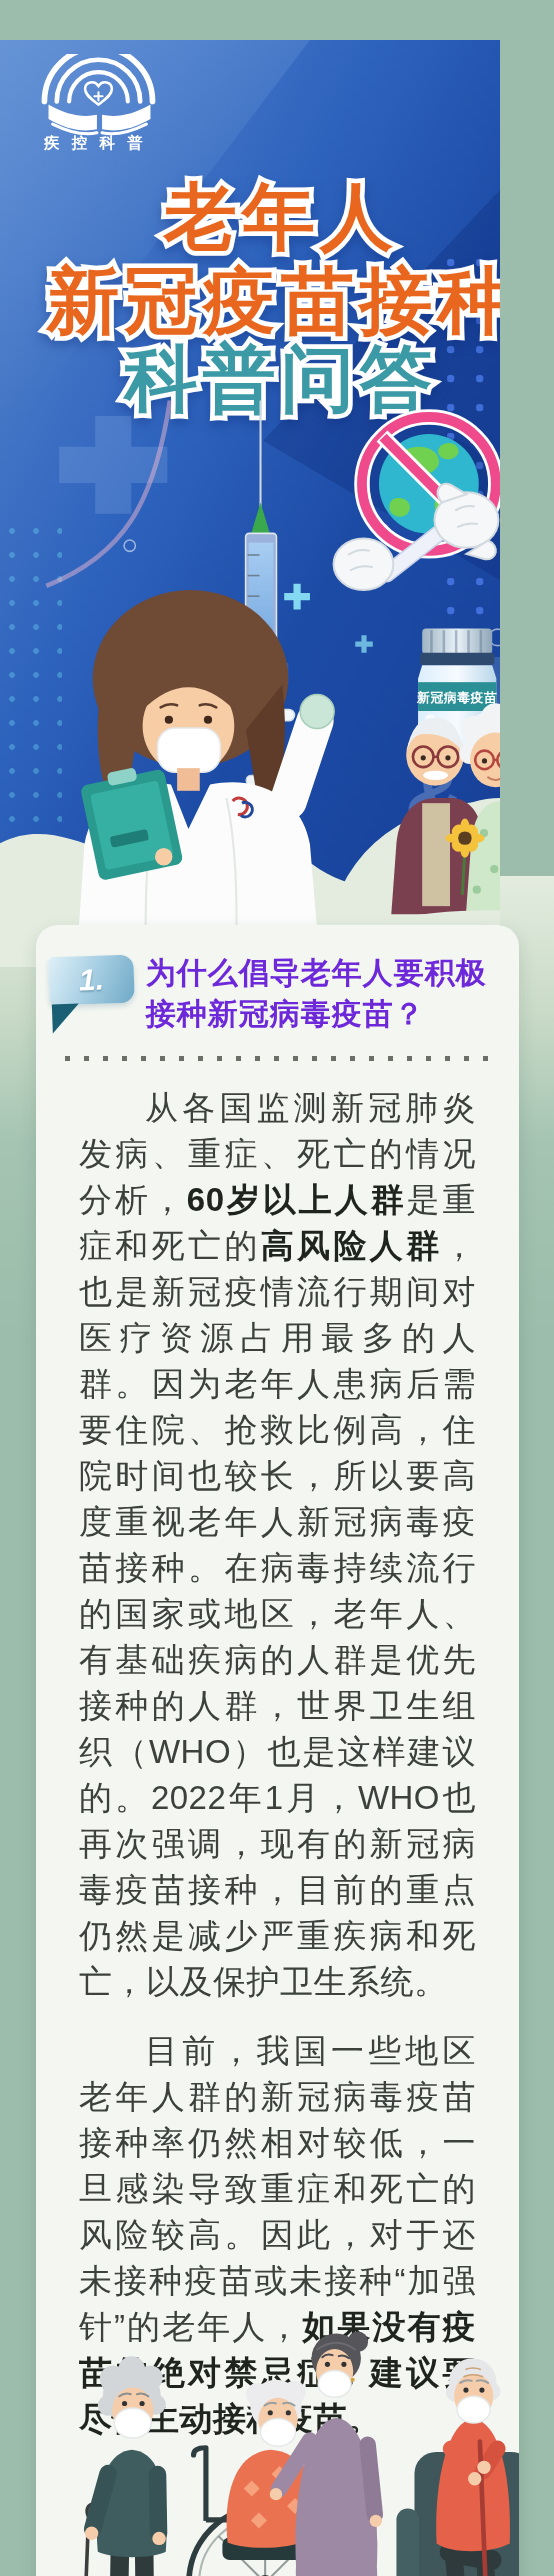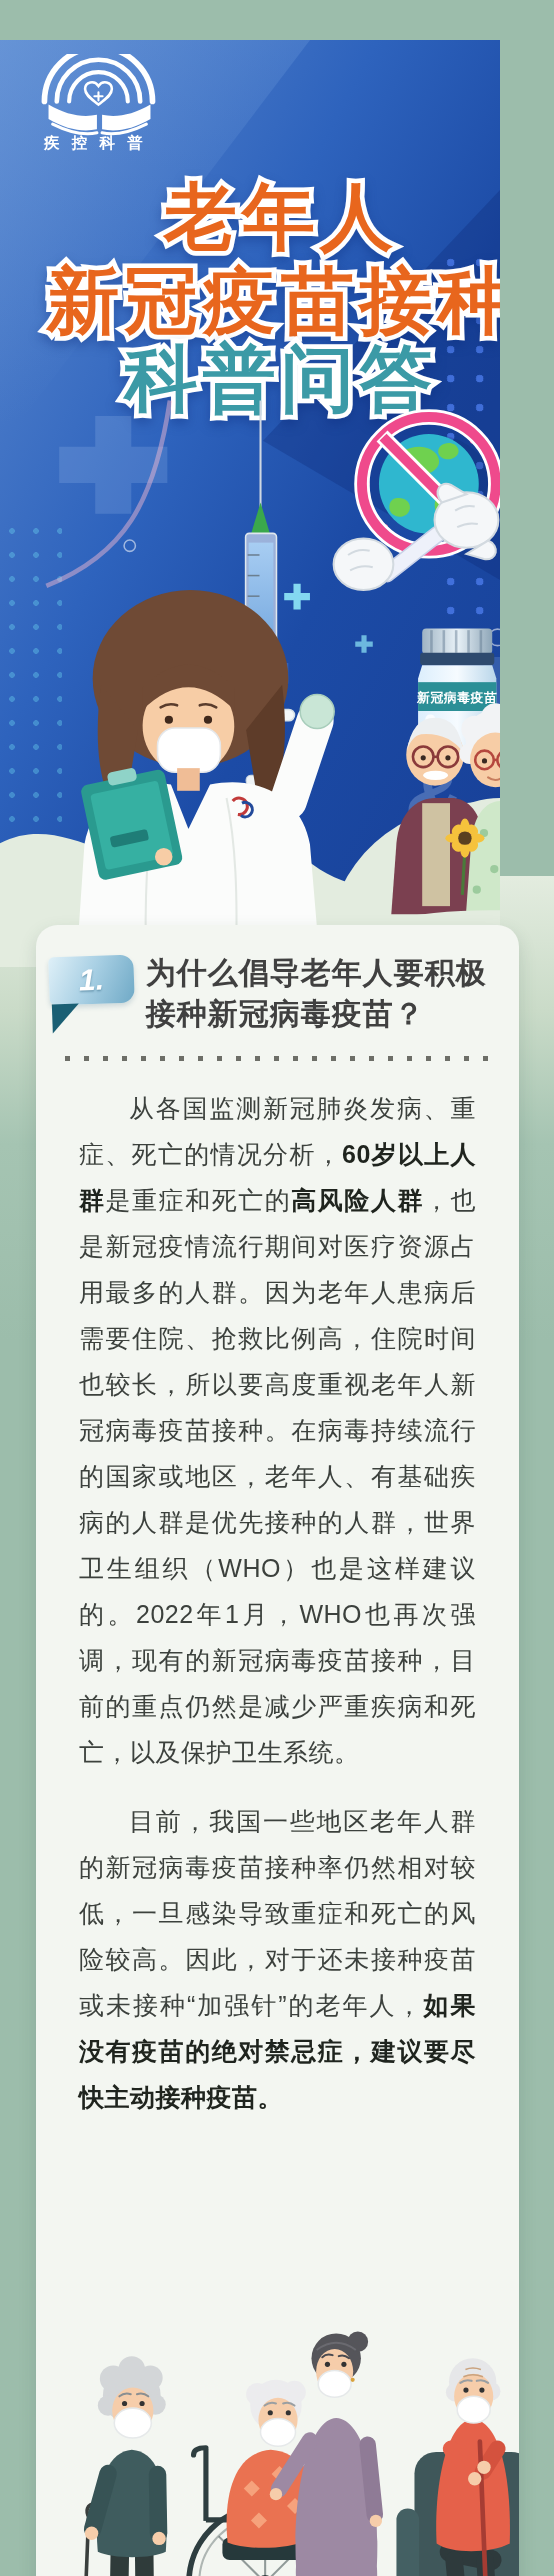--- a/index.html
+++ b/index.html
@@ -45,25 +45,25 @@
   .badge{position:relative;width:85px;height:48px;flex:0 0 auto;margin-top:4.1px;
         background:linear-gradient(115deg,#dff0f8 0%,#a9d0e4 48%,#6fa9c6 100%);
         border-radius:5.2px 13.4px 13.4px 6.2px;transform:rotate(-2deg);
         display:flex;align-items:center;justify-content:center;
         box-shadow:0 3.1px 5.2px rgba(40,90,120,.18);}
   .badge::after{content:'';position:absolute;left:2.1px;top:47px;width:0;height:0;
         border-top:29px solid #1a5f74;border-right:27px solid transparent;}
   .badge-num{font-size:30px;font-weight:900;font-style:italic;color:#fff;
         text-shadow:0 1.5px 2.1px rgba(25,80,110,.4);}
   .q-title{margin-left:11.3px;width:361px;font-size:30px;line-height:41px;font-weight:800;
-        color:#404040;letter-spacing:1px;}
+        color:#6d28d9;letter-spacing:1px;}
   .dotted{margin:21.6px 0 0 29px;width:427px;height:5.2px;opacity:.85;
         background:repeating-linear-gradient(90deg,#55564f 0 4.6px,transparent 4.6px 19px);}
   .paras{width:397px;margin:24px auto 0 auto;}
-  .body-para{margin:0 0 23px 0;font-size:25px;line-height:46px;color:#3c413d;
+  .body-para{margin:0 0 23px 0;font-size:33px;line-height:46px;color:#3c413d;
         text-align:justify;text-indent:2em;letter-spacing:0.5px;}
   .body-para b{color:#1f241e;font-weight:700;}
   .figures{position:absolute;left:0;bottom:14.4px;width:483px;height:341px;}
 
   svg{display:block;}
 </style>
 </head>
 <body>
 
 <div class="poster">

